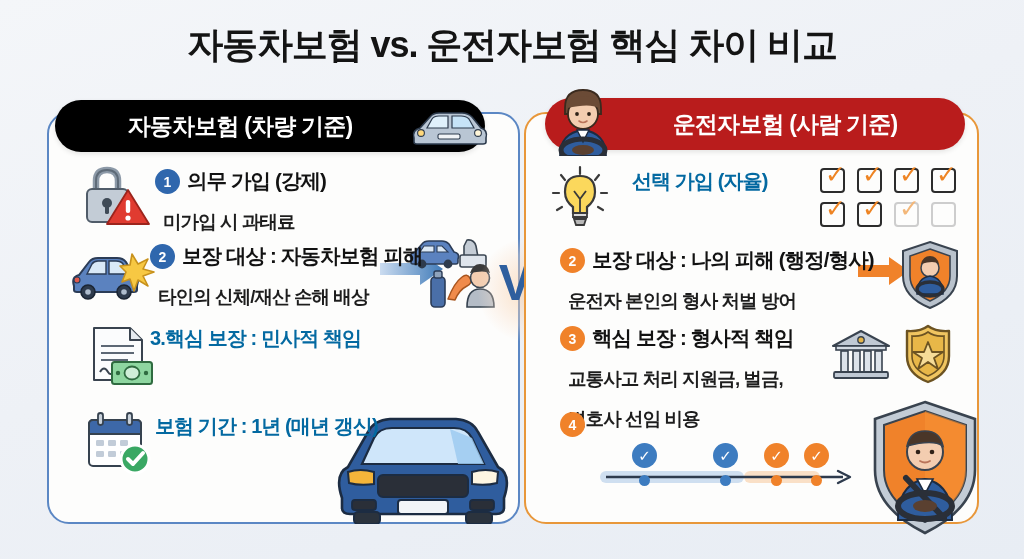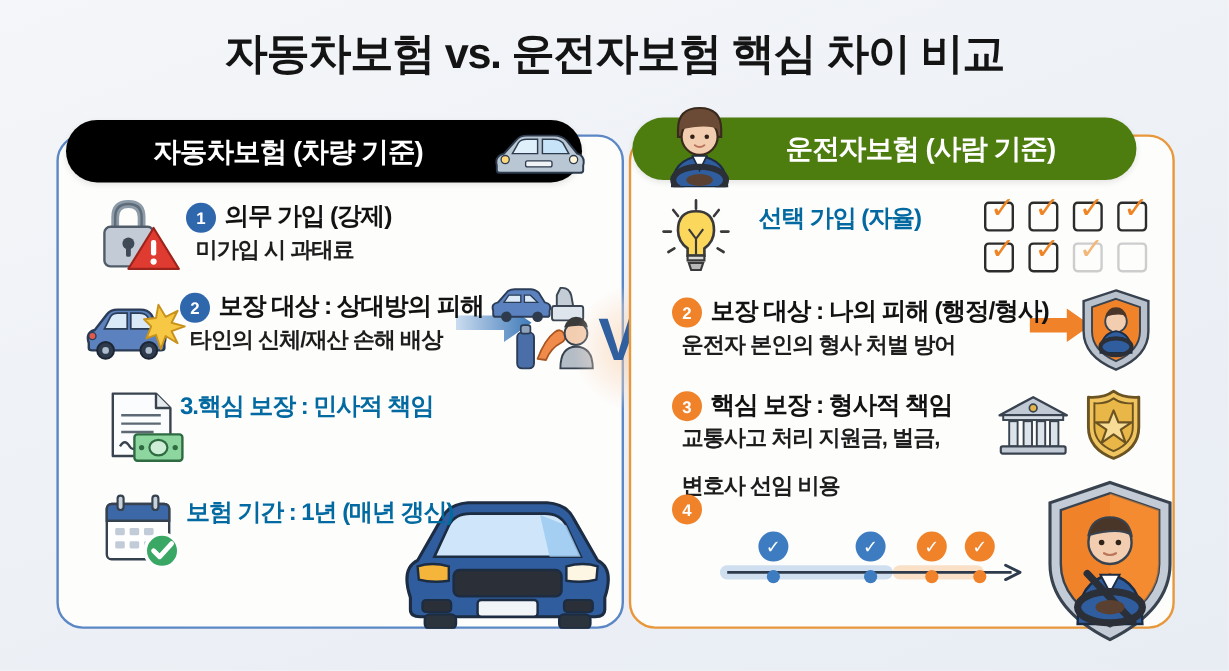--- a/index.html
+++ b/index.html
@@ -69,24 +69,24 @@
   }
   .pill-left {
     left: 55px;
     top: 100px;
     width: 430px;
     background: #000000;
     padding-right: 60px;
     box-sizing: border-box;
   }
   .pill-right {
-    left: 527px;
+    left: 545px;
     top: 98px;
     width: 420px;
-    background: #4d7c0f;
+    background: #b91c1c;
     padding-left: 60px;
     box-sizing: border-box;
   }
 
   
   .hdr-car {
     position: absolute;
     left: 408px;
     top: 108px;
     width: 82px;
@@ -130,21 +130,21 @@
     letter-spacing: -0.9px;
     white-space: nowrap;
     line-height: 1.25;
   }
   .row-sub {
     font-size: 18.5px;
     font-weight: 600;
     color: #1d1d1d;
     letter-spacing: -0.9px;
     line-height: 1.32;
-    margin-top: 2px;
+    margin-top: 16px;
     white-space: nowrap;
   }
   .title-plain {
     font-size: 20px;
     font-weight: 800;
     color: #0369a1;
     letter-spacing: -0.9px;
     white-space: nowrap;
   }
 
@@ -384,21 +384,21 @@
   <div class="tline">
     <span class="badge badge-blue">1</span>
     <span class="row-title">의무 가입 (강제)</span>
   </div>
   <div class="row-sub sub-indent">미가입 시 과태료</div>
 </div>
 
 <div class="row" id="l-row-2">
   <div class="tline">
     <span class="badge badge-blue">2</span>
-    <span class="row-title">보장 대상 : 상대방의 피해</span>
+    <span class="row-title">보장 대상 : 자동차보험 피해</span>
   </div>
   <div class="row-sub sub-indent">타인의 신체/재산 손해 배상</div>
 </div>
 
 <div class="row" id="l-row-3">
   <div class="tline">
     <span class="title-plain">3.핵심 보장 : 민사적 책임</span>
   </div>
 </div>
 

